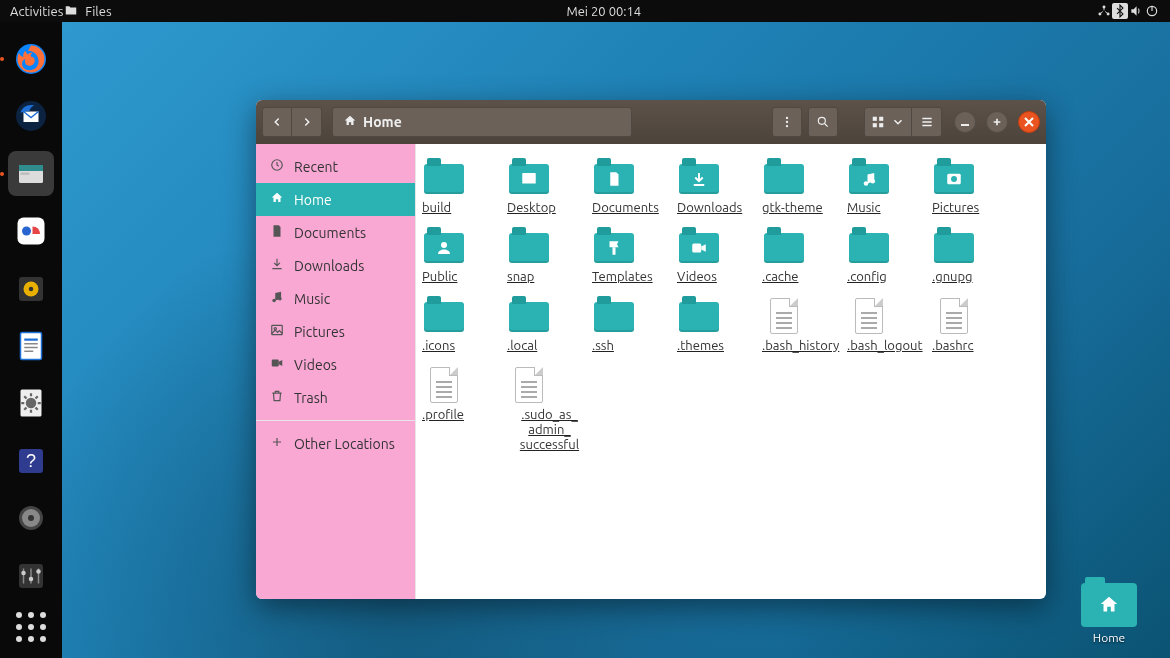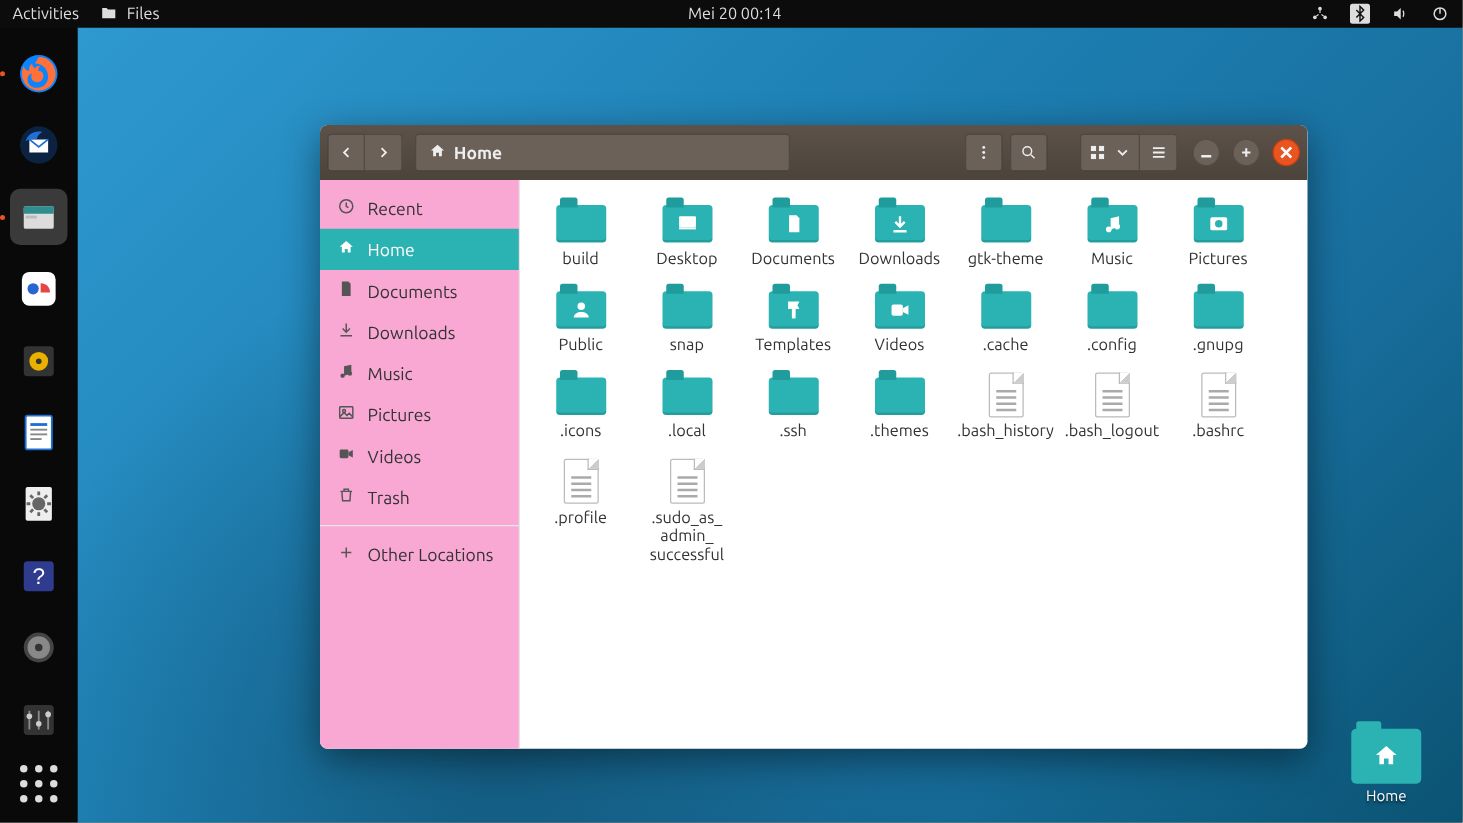--- a/index.html
+++ b/index.html
@@ -12,21 +12,21 @@
     --bg-deep:#0b5373;
     --sidebar-sep:#e6e6e6;
     --text:#333;
   }
   *{box-sizing:border-box;margin:0;padding:0;}
   html,body{width:1170px;height:658px;overflow:hidden;font-family:Ubuntu,"Segoe UI",sans-serif;font-size:14px;color:#222;}
   body{background:#0c0c0c;}
   
   .toppanel{position:absolute;left:0;right:0;top:0;height:22px;background:#0c0c0c;color:#ddd;display:flex;align-items:center;padding:0 10px;z-index:30;font-size:13px;}
   .toppanel .spacer{flex:1;}
-  .topgroup{display:flex;align-items:center;gap:16px;}
+  .topgroup{display:flex;align-items:center;}
   .tp-icon{width:16px;height:16px;display:inline-flex;align-items:center;justify-content:center;color:#ddd;}
   .tp-icon svg{width:14px;height:14px;}
   .files-app{display:flex;align-items:center;gap:6px;}
   
   .desktop-area{position:absolute;left:62px;right:0;top:22px;bottom:0;background:
      radial-gradient(circle at 30% 90%, rgba(14,70,98,0.6), transparent 40%),
      linear-gradient(135deg, #2e99cf 0%, #1e80b4 40%, #186f9e 70%, #0b5373 100%);
     }
   
   .dock{position:absolute;left:0;top:22px;bottom:0;width:62px;background:rgba(10,10,10,0.92);display:flex;flex-direction:column;align-items:center;padding-top:8px;z-index:25;}
@@ -62,21 +62,21 @@
   
   .body{display:flex;height:calc(100% - 44px);}
   .sidebar{width:160px;border-right:1px solid var(--sidebar-sep);padding-top:6px;background:#f9a8d4;}
   .sb-item{height:33px;display:flex;align-items:center;gap:10px;padding:0 14px;color:#333;cursor:pointer;font-size:14px;}
   .sb-item svg{width:14px;height:14px;color:#555;}
   .sb-item.active{background:var(--teal);color:#fff;}
   .sb-item.active svg{color:#fff;}
   .sb-sep{height:1px;background:var(--sidebar-sep);margin:6px 0;}
   .content{flex:1;overflow:auto;padding:10px 6px;}
   .grid{display:grid;grid-template-columns:repeat(7, 85px);gap:8px 0px;justify-content:start;}
-  .item{width:85px;display:flex;flex-direction:column;align-items:center;cursor:pointer;}
+  .item{width:85px;display:flex;flex-direction:column;align-items:flex-start;cursor:pointer;text-decoration:underline;}
   .item .ic{width:44px;height:44px;display:flex;align-items:center;justify-content:center;}
   .item .lbl{font-size:13px;text-align:center;color:#333;margin-top:2px;word-break:break-word;line-height:1.15;}
   
   .folder{width:40px;height:30px;background:var(--teal);border-radius:3px;position:relative;margin-top:6px;box-shadow:inset 0 -2px 0 rgba(0,0,0,.12);}
   .folder::before{content:"";position:absolute;top:-6px;left:3px;width:14px;height:8px;background:var(--teal-dark);border-radius:2px 2px 0 0;}
   .folder .glyph{position:absolute;inset:0;display:flex;align-items:center;justify-content:center;color:#fff;}
   .folder .glyph svg{width:18px;height:18px;}
   
   .file{width:28px;height:36px;background:#fff;border:1px solid #bbb;border-radius:2px;position:relative;margin-top:4px;}
   .file::before{content:"";position:absolute;right:-1px;top:-1px;width:8px;height:8px;background:linear-gradient(135deg,#fff 49%,#ccc 51%);border-left:1px solid #bbb;border-bottom:1px solid #bbb;}

